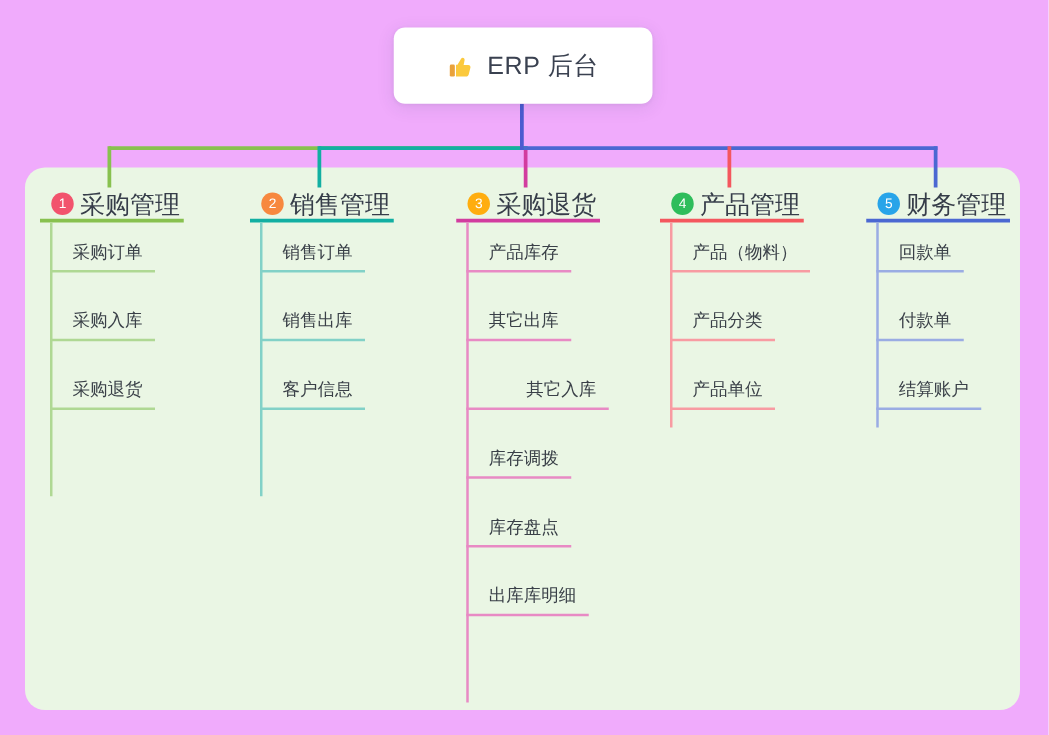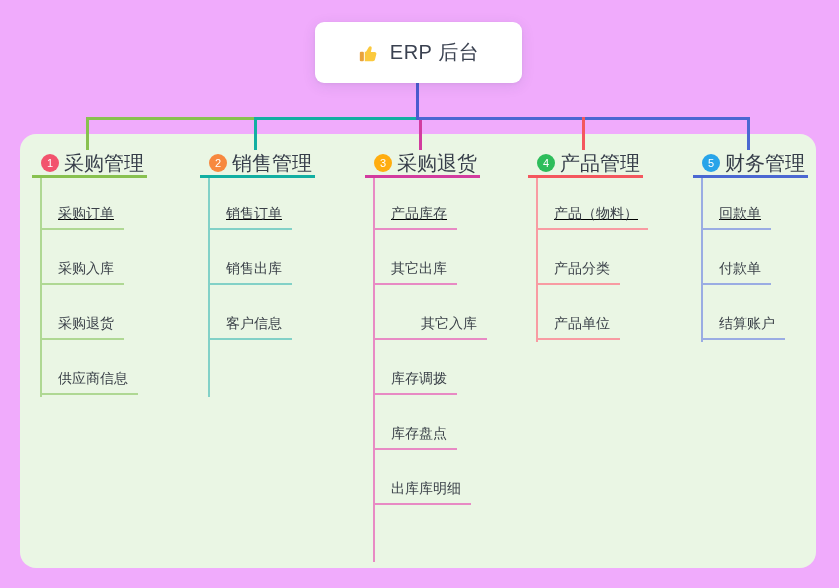--- a/index.html
+++ b/index.html
@@ -26,21 +26,21 @@
   .branch{position:absolute;top:151px;z-index:4;}
   .branch-header{display:flex;align-items:center;width:115px;height:24px;
                  border-bottom:3px solid #000;cursor:pointer;}
   .badge{width:18px;height:18px;margin-left:9px;border-radius:50%;flex:0 0 auto;
          display:flex;align-items:center;justify-content:center;
          color:#fff;font-size:11px;line-height:1;}
   .branch-label{margin-left:5px;font-size:20px;color:#363D49;white-space:nowrap;}
   .spine{position:absolute;left:8px;top:27px;width:2px;}
   .children{position:relative;}
   .child{height:55px;margin-left:8px;display:flex;align-items:flex-end;cursor:pointer;}
-  .child:first-child{height:52px;text-decoration:underline;}
+  .child:first-child{height:40px;}
   .child-label{display:inline-block;padding:0 10px 5px 18px;border-bottom:2px solid #000;
                font-size:14px;color:#3A4048;white-space:nowrap;}
 </style>
 </head>
 <body>
 
 <div class="stage">
 
   <div class="panel"></div>
 
@@ -75,23 +75,20 @@
         <div class="spine" style="background: rgb(175, 216, 147); height: 219px;"></div>
         <div class="children">
           <div class="child">
             <span class="child-label" style="border-bottom-color: rgb(175, 216, 147);">采购订单</span>
           </div>
           <div class="child">
             <span class="child-label" style="border-bottom-color: rgb(175, 216, 147);">采购入库</span>
           </div>
           <div class="child">
             <span class="child-label" style="border-bottom-color: rgb(175, 216, 147);">采购退货</span>
-          </div>
-          <div class="child">
-            <span class="child-label" style="border-bottom-color: rgb(175, 216, 147);">供应商信息</span>
           </div>
         </div>
       </div>
       <div class="branch" style="left: 200px;">
         <div class="branch-header" style="border-bottom-color: rgb(18, 175, 162);">
           <span class="badge" style="background: rgb(247, 136, 63);">2</span>
           <span class="branch-label">销售管理</span>
         </div>
         <div class="spine" style="background: rgb(130, 209, 199); height: 219px;"></div>
         <div class="children">

